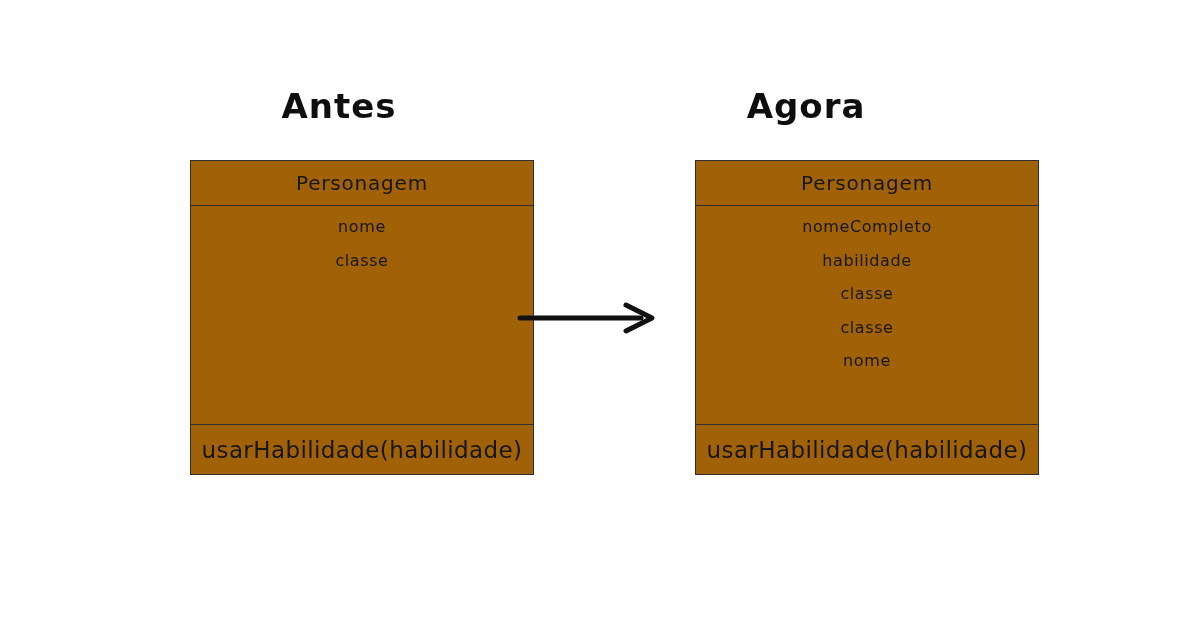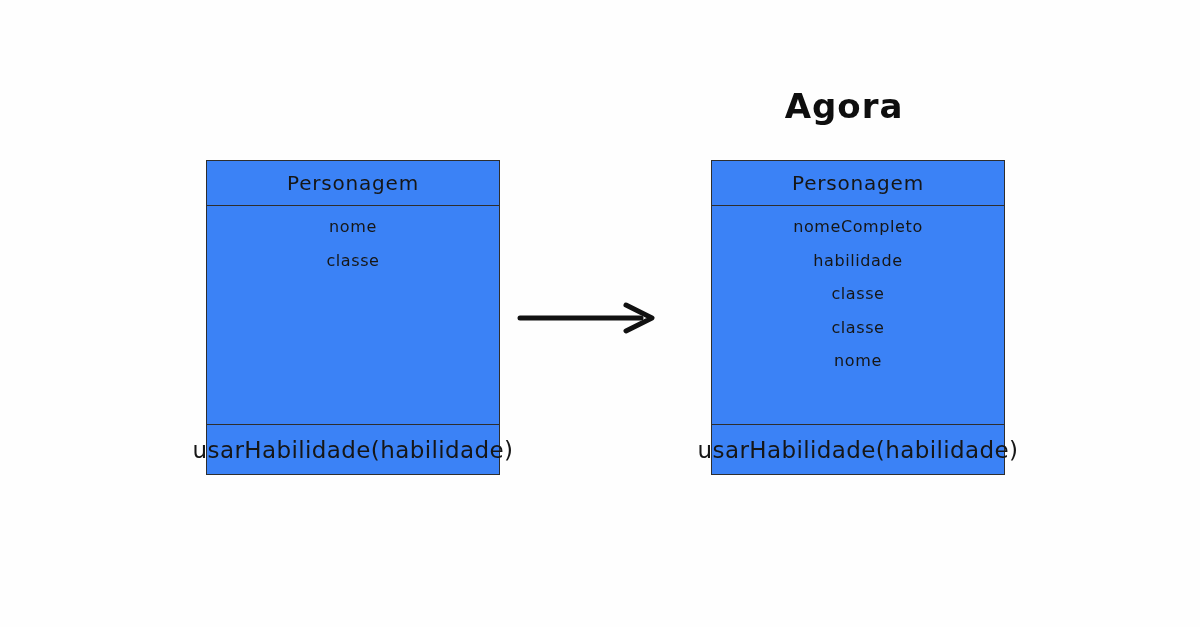--- a/index.html
+++ b/index.html
@@ -22,32 +22,31 @@
     position: absolute;
     top: 86px;
     width: 298px;
     text-align: center;
     font-size: 34px;
     font-weight: 800;
     letter-spacing: 1px;
     color: #0e0e0e;
   }
   .panel-title.before { left: 190px; }
-  .panel-title.after  { left: 695px; }
+  .panel-title.after  { left: 657px; }
 
   .uml-class {
     position: absolute;
     top: 160px;
-    width: 294px;
+    width: 344px;
     height: 315px;
-    background: #3b82f6;
+    background: #a16207;
     border: 1.6px solid #2e2e2e;
     display: flex;
     flex-direction: column;
-    margin-left: 16px;
   }
   .uml-class.before { left: 190px; }
   .uml-class.after  { left: 695px; }
 
   .uml-header {
     height: 45px;
     border-bottom: 1.6px solid #2e2e2e;
     display: flex;
     align-items: center;
     justify-content: center;
@@ -94,20 +93,21 @@
     top: 296px;
     width: 150px;
     height: 44px;
   }
 </style>
 </head>
 <body>
 
 <div class="canvas">
 
+  <div class="panel-title before">Antes</div>
 
   <div class="panel-title after">Agora</div>
 
   <div class="uml-class before">
     <div class="uml-header">Personagem</div>
     <div class="uml-attrs">
       <div class="uml-attr">nome</div>
       <div class="uml-attr">classe</div>
     </div>
     <div class="uml-methods">

